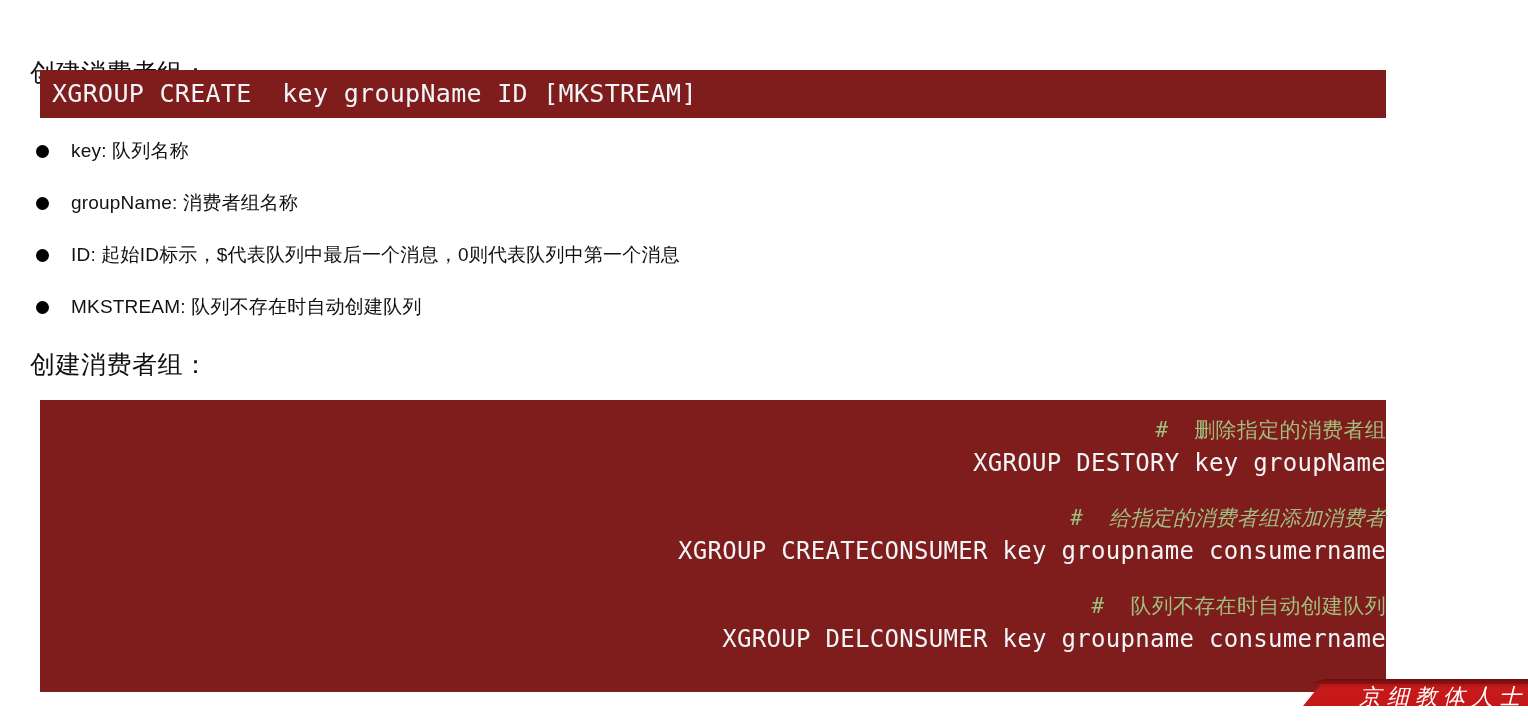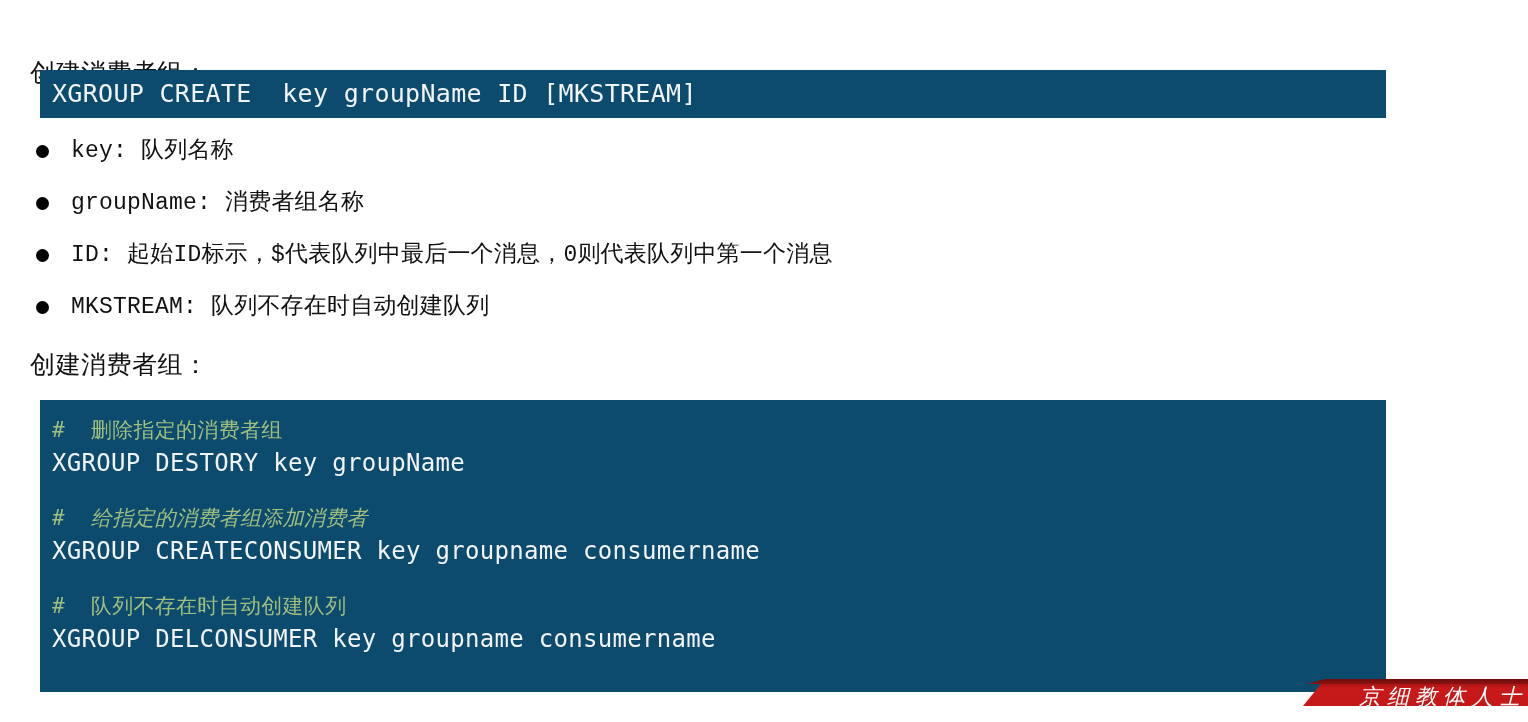--- a/index.html
+++ b/index.html
@@ -33,35 +33,36 @@
     letter-spacing: 0.5px;
   }
   #heading-create { top: 22px; margin-top: 36px; }
   #heading-other  { top: 350px; }
 
   
   .code-block {
     position: absolute;
     left: 40px;
     width: 1346px;
-    background: #0c4a6e;
+    background: #7f1d1d;
     box-sizing: border-box;
     font-family: "DejaVu Sans Mono", monospace;
   }
   #code-block-create {
     top: 70px;
     height: 48px;
     padding: 0 0 0 12px;
     display: flex;
     align-items: center;
   }
   #code-block-other {
     top: 400px;
     height: 292px;
     padding: 14px 0 10px 12px;
+    text-align: right;
   }
 
   .code-line {
     font-family: "DejaVu Sans Mono", monospace;
     font-size: 24px;
     line-height: 34px;
     color: #f2f5f7;
     white-space: pre;
     letter-spacing: 0.3px;
   }
@@ -93,22 +94,22 @@
   .bullet-dot {
     width: 13px;
     height: 13px;
     border-radius: 50%;
     background: #000000;
     margin-top: 13px;
     margin-right: 22px;
     flex: 0 0 auto;
   }
   .bullet-text {
-    font-family: Liberation Mono, monospace;
-    font-size: 23px;
+    font-family: Liberation Sans, sans-serif;
+    font-size: 19px;
     line-height: 38px;
     color: #111111;
     white-space: pre;
     letter-spacing: 0.2px;
     text-align: right;
   }
 
   
   .ribbon {
     position: absolute;

